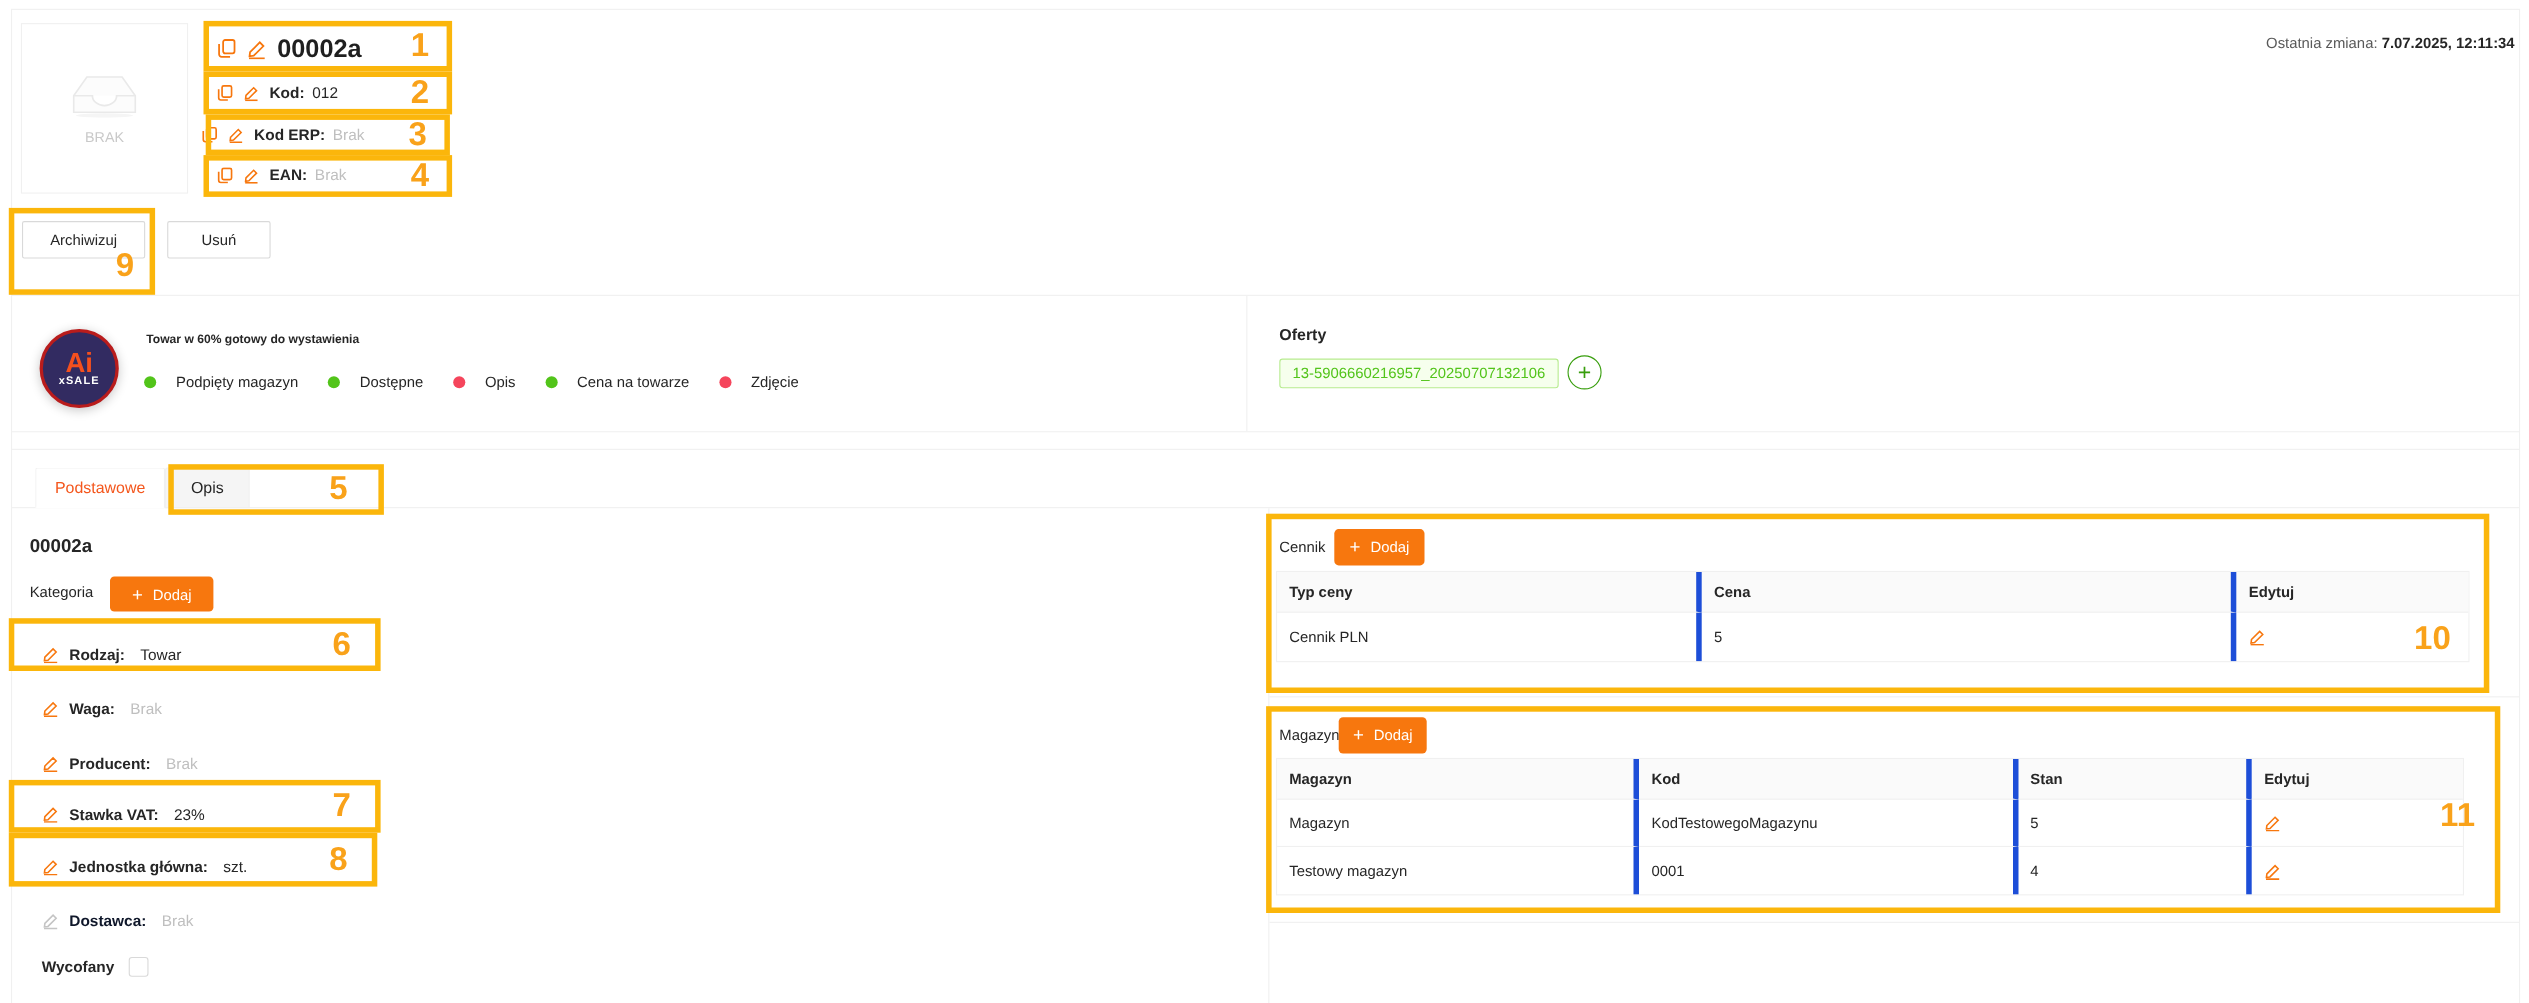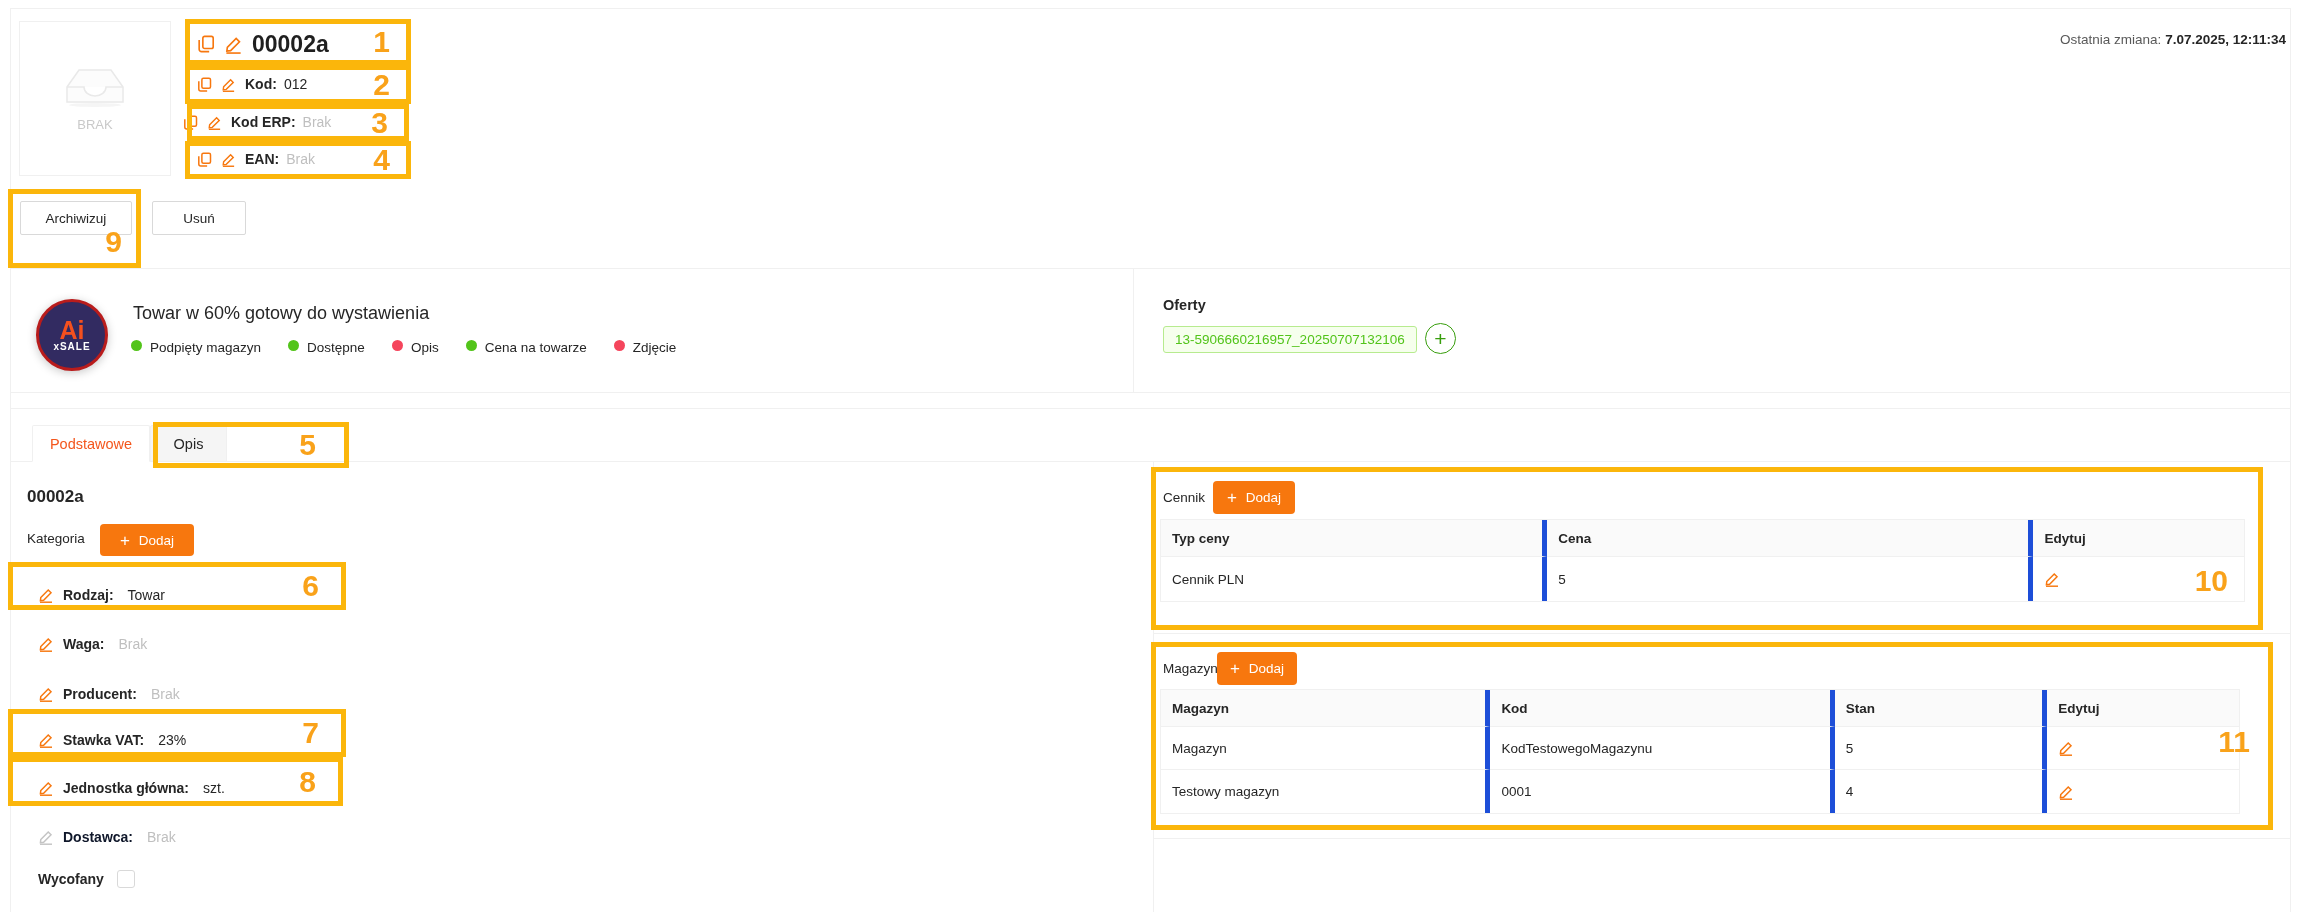--- a/index.html
+++ b/index.html
@@ -31,23 +31,23 @@
 
   .divider-h{height:1px;background:#f0f0f0;}
   .divider-v{width:1px;background:#f0f0f0;}
 
   
   .logo{left:36px;top:299px;width:66px;height:66px;background:#322b61;border:3px solid #b91c1c;
         border-radius:50%;box-shadow:0 2px 10px rgba(0,0,0,.22);
         display:flex;flex-direction:column;align-items:center;justify-content:center;}
   .logo-ai{color:#f4501e;font-weight:bold;font-size:25px;line-height:22px;}
   .logo-xs{color:#fff;font-weight:bold;font-size:10px;letter-spacing:1px;}
-  .ready-title{left:133px;top:303px;font-size:18px;font-weight:normal;}
+  .ready-title{left:133px;top:303px;font-size:11px;font-weight:bold;}
   .statuses{left:131px;top:340px;display:flex;gap:27px;align-items:center;}
-  .status{display:flex;align-items:flex-start;gap:8px;font-size:13.5px;}
+  .status{display:flex;align-items:center;gap:18px;font-size:13.5px;}
   .dot{width:11px;height:11px;border-radius:50%;}
   .dot.ok{background:#52c41a;}
   .dot.missing{background:#f5455c;}
 
   
   .offers-title{left:1163px;top:297px;font-size:14.5px;font-weight:bold;}
   .offer-tag{left:1163px;top:326px;height:25px;display:inline-flex;align-items:center;
              padding:0 11px;border:1px solid #b7eb8f;background:#f6ffed;color:#52c41a;
              font-size:13.5px;border-radius:3px;cursor:pointer;}
   .plus-circle{left:1425px;top:323px;width:29px;height:29px;border:1.6px solid #389e0d;

